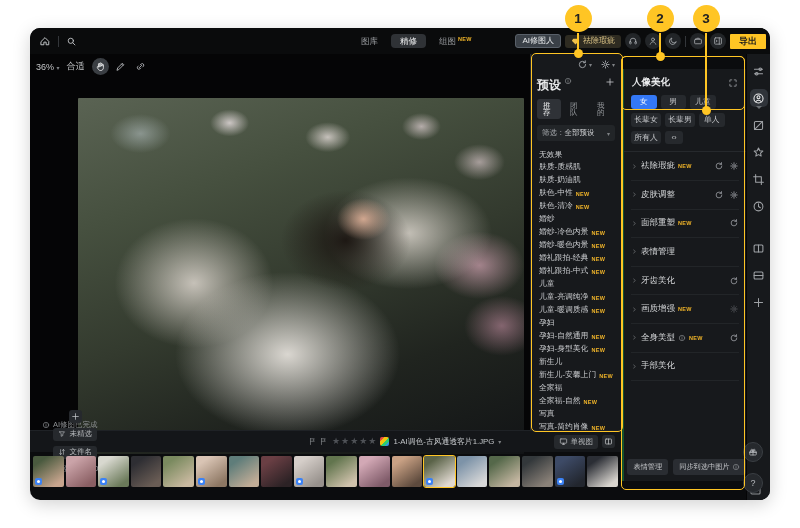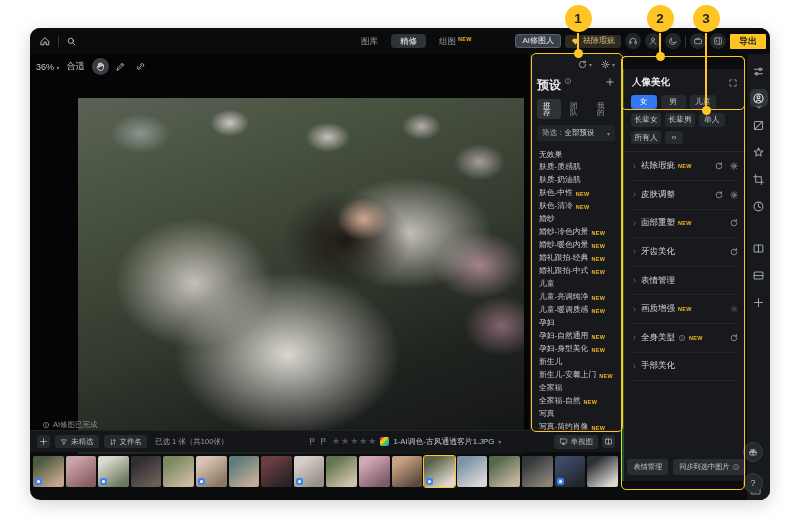--- a/index.html
+++ b/index.html
@@ -75,21 +75,21 @@
         display:flex;flex-direction:column;align-items:center;padding-top:8px;gap:9px;}
   .rail .ric{width:18px;height:18px;display:flex;align-items:center;justify-content:center;color:#9EA1A5;border-radius:5px;position:relative;}
   .rail .ric.active{background:#30343A;color:#EDEEEF;}
   .rail .ric.active:after{content:"";position:absolute;left:6px;bottom:-5px;border:3px solid transparent;border-top-color:#6A6E73;}
   .rail .gap{height:6px;}
   .rail-env{position:absolute;left:719px;top:456px;color:#8E9194;}
   .fab{position:absolute;width:18px;height:18px;border-radius:50%;background:#26292D;border:1px solid #3A3E43;
        color:#B6B9BD;display:flex;align-items:center;justify-content:center;font-size:9px;}
   
   .bbar{position:absolute;left:0;top:402px;width:591px;height:22px;background:#141619;border-top:1px solid #1F2226;box-sizing:border-box;display:flex;align-items:center;}
-  .bb-left{display:flex;align-items:center;gap:5px;padding-left:7px;}
+  .bb-left{display:flex;align-items:center;gap:5px;padding-left:7px;flex-direction:column;}
   .bb-plus{width:13px;height:13px;border-radius:3px;background:#26292D;color:#C6C8CB;display:flex;align-items:center;justify-content:center;}
   .bb-chip{display:flex;align-items:center;gap:3px;background:#26292D;color:#B9BCBF;font-size:7.5px;padding:2.5px 5px;border-radius:3px;line-height:1;}
   .bb-sel{color:#9A9DA1;font-size:7.5px;margin-left:3px;}
   .bb-center{position:absolute;left:278px;display:flex;align-items:center;gap:4px;}
   .bb-flags{display:flex;gap:2px;color:#7F8285;}
   .bb-stars{display:flex;gap:1px;color:#4E5156;font-size:9px;line-height:1;}
   .color-label{width:9px;height:9px;border-radius:2px;background:linear-gradient(135deg,#e74c3c 0 25%,#f1c40f 25% 50%,#2ecc71 50% 75%,#3498db 75% 100%);}
   .bb-file{color:#C2C5C8;font-size:7.8px;}
   .bb-right{position:absolute;right:6px;display:flex;align-items:center;gap:4px;}
   
@@ -451,40 +451,40 @@
                 </svg>
               </span>
             </span>
           </div>
           <div class="rp-sec">
             <span class="ic" style="height: 7px; width: 7px; color: rgb(138, 141, 144);">
               <svg viewBox="0 0 16 16">
                 <path d="m6 4.5 4 3.5-4 3.5"></path>
               </svg>
             </span>
+            <span class="lbl">表情管理</span>
+            <span class="sp"></span>
+            <span class="icons"></span>
+          </div>
+          <div class="rp-sec">
+            <span class="ic" style="height: 7px; width: 7px; color: rgb(138, 141, 144);">
+              <svg viewBox="0 0 16 16">
+                <path d="m6 4.5 4 3.5-4 3.5"></path>
+              </svg>
+            </span>
             <span class="lbl">牙齿美化</span>
             <span class="sp"></span>
             <span class="icons">
               <span class="ic" style="height: 10px; width: 10px;">
                 <svg viewBox="0 0 16 16">
                   <path d="M12.6 8A4.6 4.6 0 1 1 8 3.4c1.6 0 2.9.7 3.8 1.8"></path>
                   <path d="M12 2.6v2.8H9.2"></path>
                 </svg>
               </span>
             </span>
-          </div>
-          <div class="rp-sec">
-            <span class="ic" style="height: 7px; width: 7px; color: rgb(138, 141, 144);">
-              <svg viewBox="0 0 16 16">
-                <path d="m6 4.5 4 3.5-4 3.5"></path>
-              </svg>
-            </span>
-            <span class="lbl">表情管理</span>
-            <span class="sp"></span>
-            <span class="icons"></span>
           </div>
           <div class="rp-sec">
             <span class="ic" style="height: 7px; width: 7px; color: rgb(138, 141, 144);">
               <svg viewBox="0 0 16 16">
                 <path d="m6 4.5 4 3.5-4 3.5"></path>
               </svg>
             </span>
             <span class="lbl">画质增强</span>
             <span class="badge-new" style="margin-left: 3px;">NEW</span>
             <span class="sp"></span>

